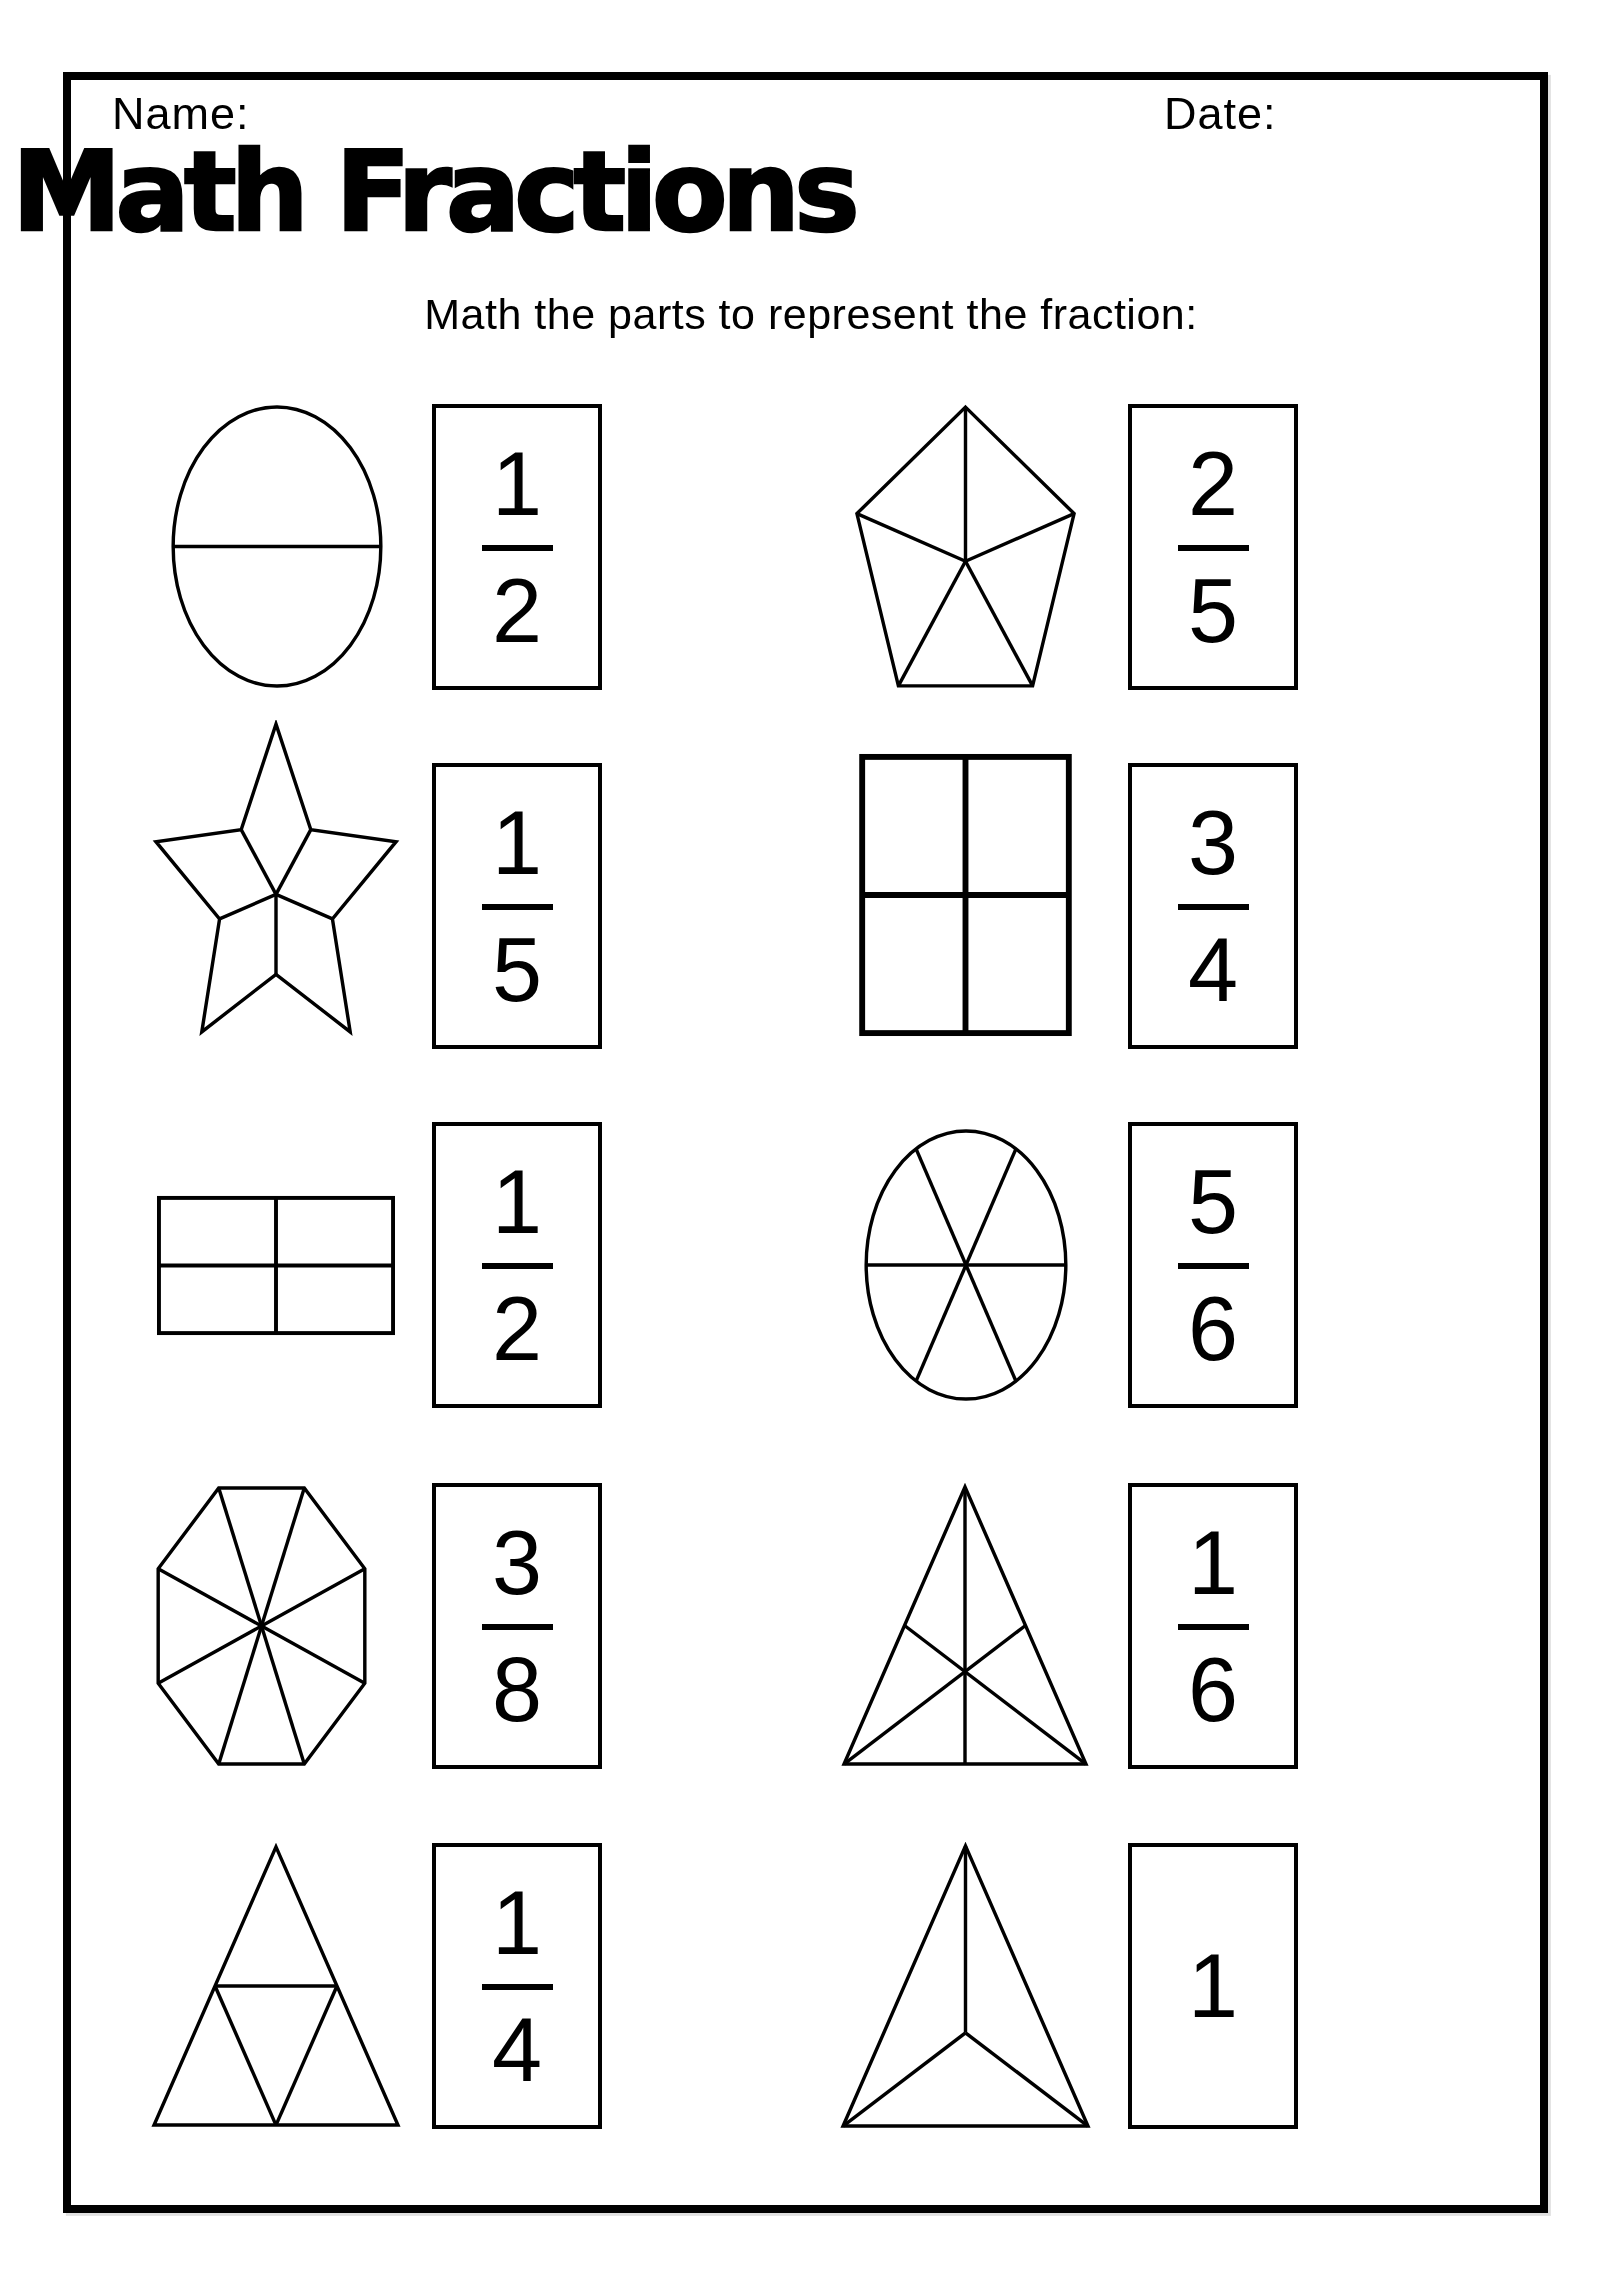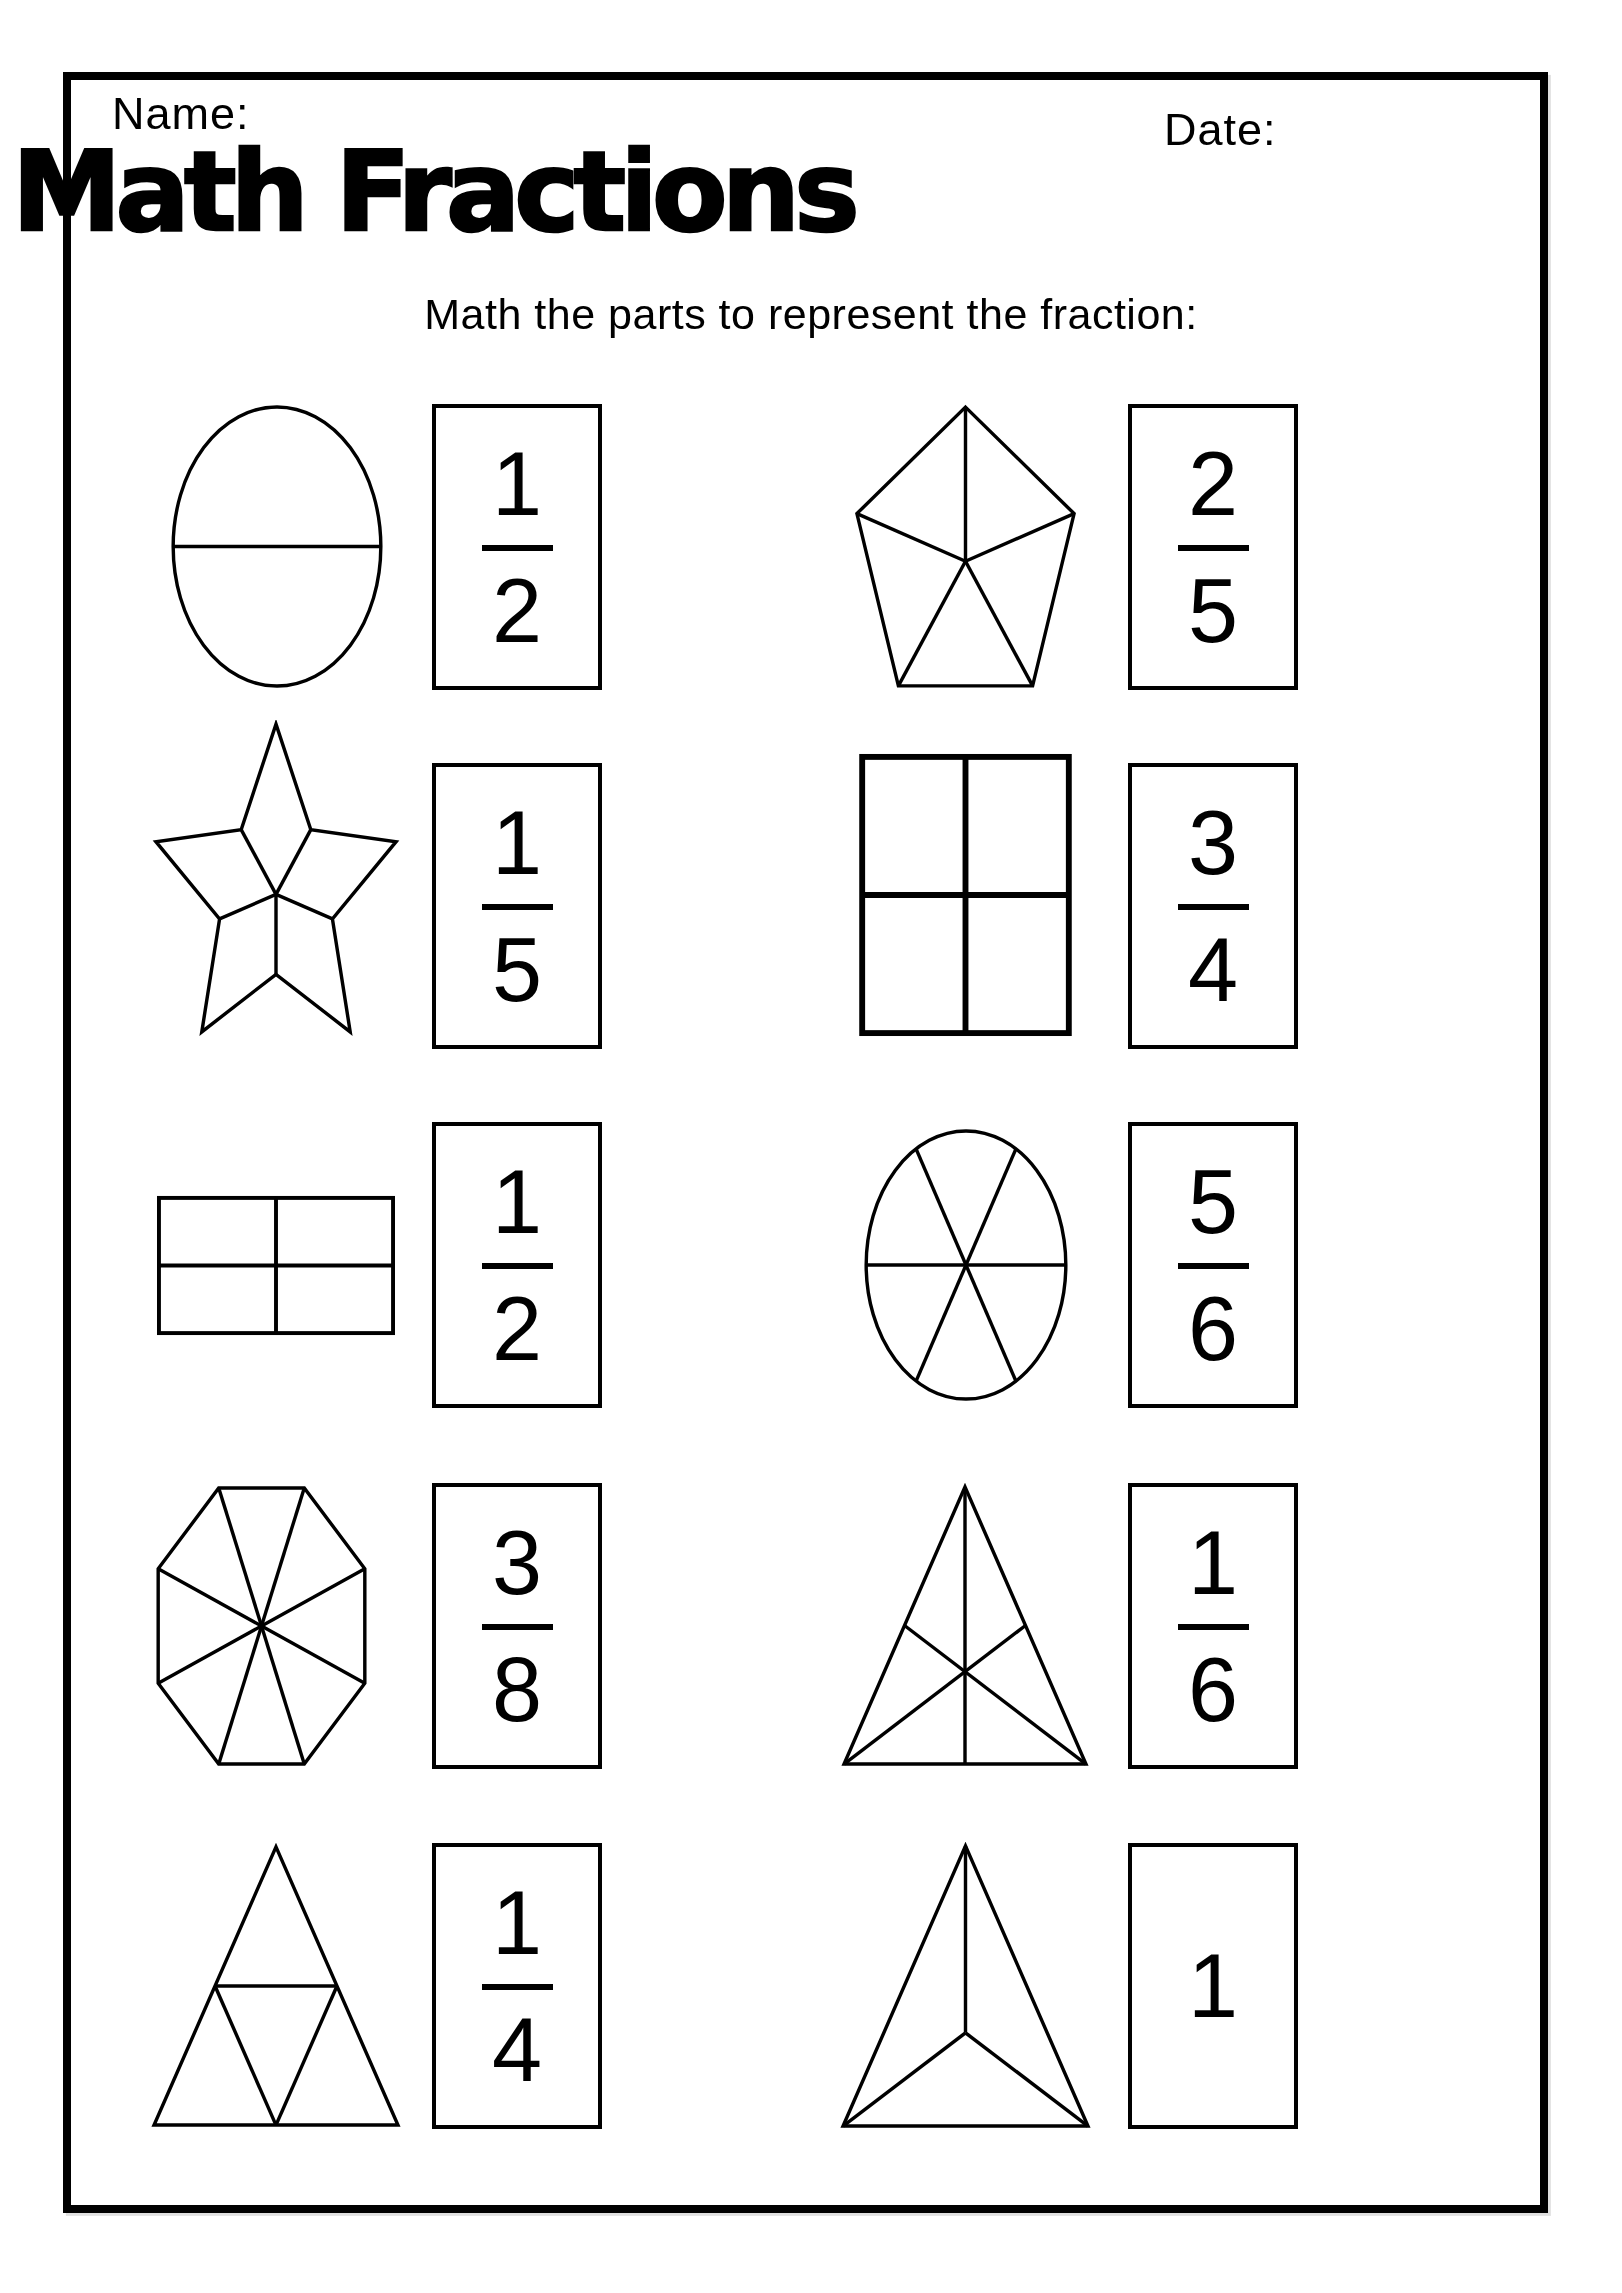--- a/index.html
+++ b/index.html
@@ -8,21 +8,21 @@
     background:#ffffff;color:#000;
     font-family:"Liberation Sans", sans-serif;
   }
   .frame{
     position:absolute;left:63px;top:72px;width:1485px;height:2141px;
     border:8.8px solid #000;box-sizing:border-box;
     box-shadow:2.9px 2.9px 0 rgba(0,0,0,0.12);
   }
   .meta{position:absolute;font-size:45px;letter-spacing:1px;white-space:nowrap;}
   #name-label{left:112px;top:88px;text-align:center;}
-  #date-label{left:1164px;top:88px;margin-top:16px;}
+  #date-label{left:1164px;top:88px;}
   .title{
     position:absolute;left:0;right:8px;top:120px;margin:12px;text-align:left;
     font-family:"DejaVu Sans", sans-serif;font-weight:bold;
     font-size:110px;letter-spacing:-5.9px;line-height:1.1;
     -webkit-text-stroke:2.5px #000;
   }
   .subtitle{
     position:absolute;left:0;right:0;top:290px;text-align:center;
     font-size:43px;letter-spacing:0.5px;
   }

